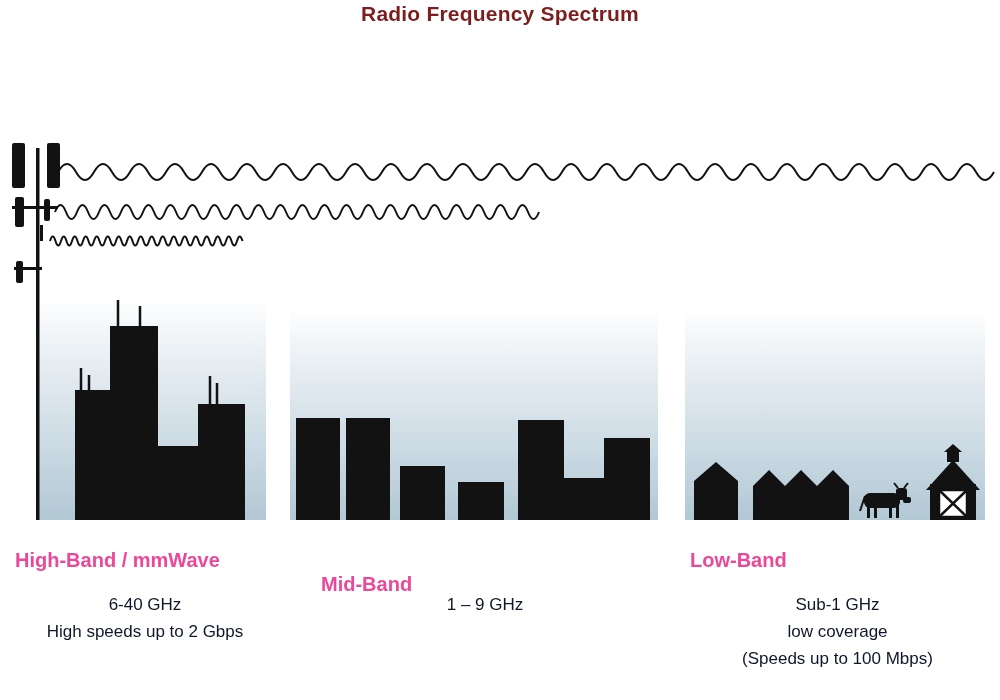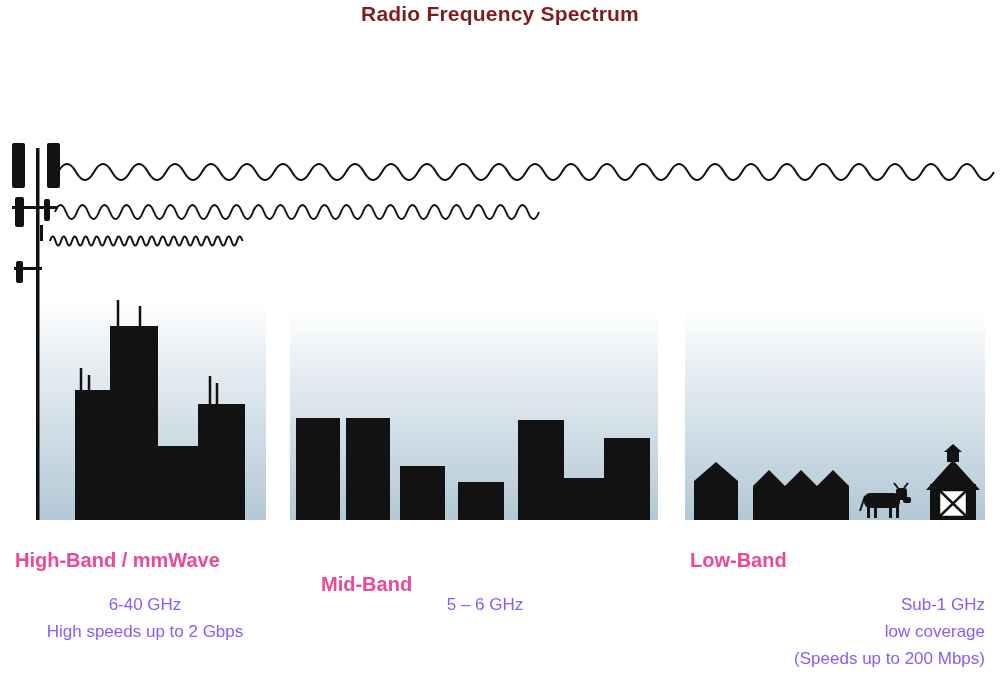--- a/index.html
+++ b/index.html
@@ -15,21 +15,21 @@
     position:absolute;top:2px;left:0;width:1000px;
     text-align:center;font-size:21px;font-weight:700;color:#7f1d1d;
     letter-spacing:0.2px;
   }
   .band-label{
     position:absolute;text-align:left;
     font-size:20px;font-weight:700;color:#ec4899;
   }
   .band-lines{
     position:absolute;text-align:center;
-    font-size:17px;font-weight:400;color:#8b5cf6;line-height:27px;
+    font-size:17px;font-weight:400;color:#0f172a;line-height:27px;
   }
   .band-lines div{white-space:nowrap;}
 </style>
 </head>
 <body>
 
 <div id="canvas">
 
   <svg id="art" width="1000" height="700" viewBox="0 0 1000 700">
     <defs>
@@ -128,23 +128,23 @@
   <div class="title">Radio Frequency Spectrum</div>
 
   <div class="band-label" style="top:549px;left:15px;width:260px;">High-Band / mmWave</div>
   <div class="band-lines" style="top:591px;left:15px;width:260px;">
     <div>6-40 GHz</div>
     <div>High speeds up to 2 Gbps</div>
   </div>
 
   <div class="band-label" style="top:549px;left:321px;width:290px;margin-top:24px;">Mid-Band</div>
   <div class="band-lines" style="top:591px;left:340px;width:290px;">
-    <div>5 – 6 GHz</div>
+    <div>1 – 9 GHz</div>
   </div>
 
   <div class="band-label" style="top:549px;left:690px;width:295px;">Low-Band</div>
-  <div class="band-lines" style="top:591px;left:690px;width:295px;text-align:right;">
+  <div class="band-lines" style="top:591px;left:690px;width:295px;">
     <div>Sub-1 GHz</div>
     <div>low coverage</div>
-    <div>(Speeds up to 200 Mbps)</div>
+    <div>(Speeds up to 100 Mbps)</div>
   </div>
 
 </div>
 
 </body></html>

